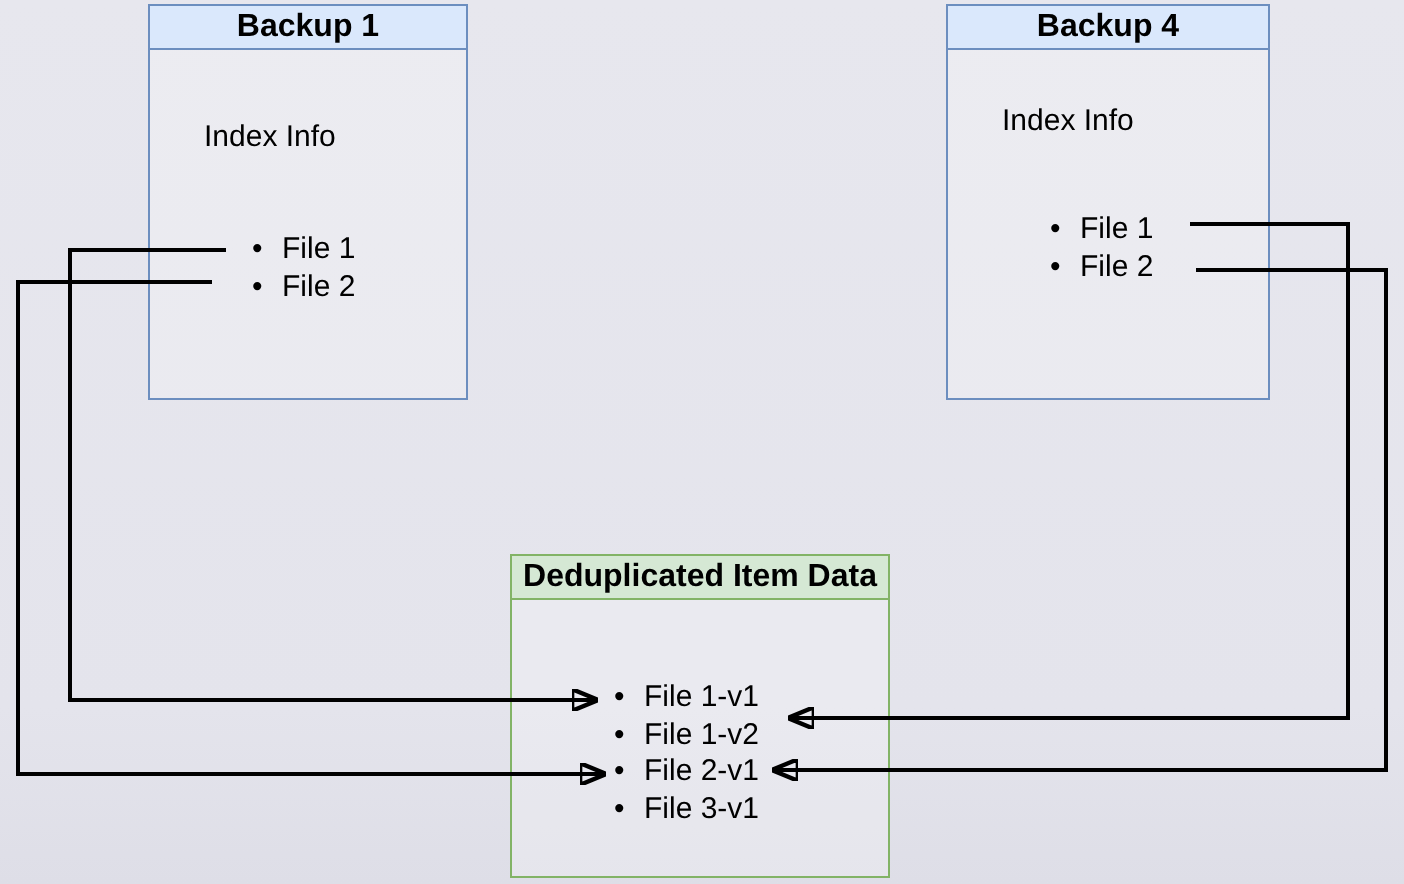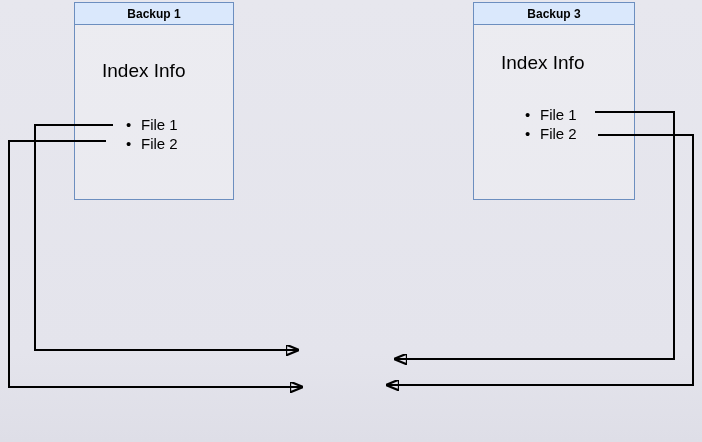--- a/index.html
+++ b/index.html
@@ -20,32 +20,32 @@
     position: absolute;
     background: rgba(250, 250, 253, 0.25);
   }
   .box.blue  { border: 1.5px solid #6c8ebf; }
   .box.green { border: 1.5px solid #82b366; }
 
   .box-header {
     width: 100%;
     text-align: right;
     font-weight: bold;
-    font-size: 12px;
+    font-size: 16px;
     display: flex;
     align-items: center;
     justify-content: center;
   }
   .blue  .box-header { height: 22px; background: #dae8fc; border-bottom: 1.5px solid #6c8ebf; }
   .green .box-header { height: 22px; background: #d5e8d4; border-bottom: 1.5px solid #82b366; }
 
   .subtitle {
     position: absolute;
     left: 27px;
-    font-size: 19px;
+    font-size: 15px;
     white-space: nowrap;
   }
 
   ul.file-list {
     position: absolute;
     left: 0;
     right: 0;
     list-style: none;
   }
   ul.file-list li {
@@ -95,28 +95,37 @@
   <div class="box blue" id="backup1">
     <div class="box-header">Backup 1</div>
     <div class="subtitle">Index Info</div>
     <ul class="file-list">
       <li>File 1</li>
       <li>File 2</li>
     </ul>
   </div>
 
   <div class="box blue" id="backup2">
-    <div class="box-header">Backup 3</div>
+    <div class="box-header">Backup 4</div>
     <div class="subtitle">Index Info</div>
     <ul class="file-list">
       <li>File 1</li>
       <li>File 2</li>
     </ul>
   </div>
 
+  <div class="box green dedup" id="dedup">
+    <div class="box-header">Deduplicated Item Data</div>
+    <ul class="file-list">
+      <li>File 1-v1</li>
+      <li>File 1-v2</li>
+      <li>File 2-v1</li>
+      <li>File 3-v1</li>
+    </ul>
+  </div>
 
   <svg class="connectors" viewBox="0 0 702 442" xmlns="http://www.w3.org/2000/svg">
     <defs>
       <marker id="arrowhead" markerUnits="userSpaceOnUse" markerWidth="13" markerHeight="11" viewBox="0 0 12 10" refX="11" refY="5" orient="auto">
         <path d="M0,0 L12,5 L0,10 Z" fill="#000" stroke="none"></path>
       </marker>
     </defs>
     <path d="M113,125 H35 V350 H298" marker-end="url(#arrowhead)"></path>
     <path d="M106,141 H9 V387 H302" marker-end="url(#arrowhead)"></path>
     <path d="M595,112 H674 V359 H395" marker-end="url(#arrowhead)"></path>

